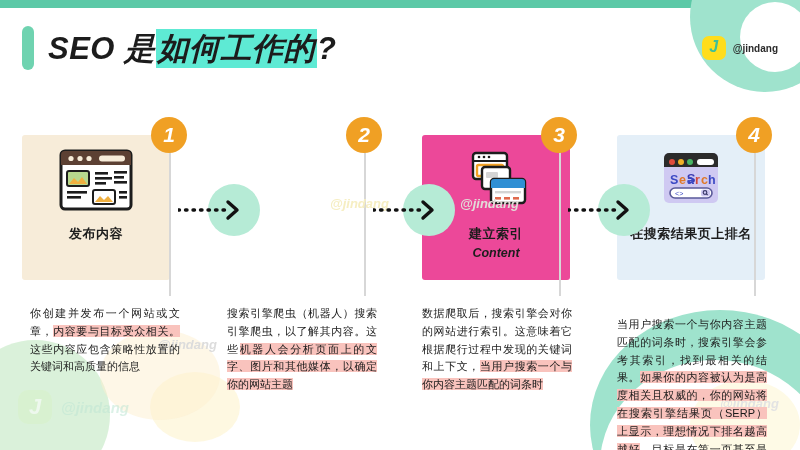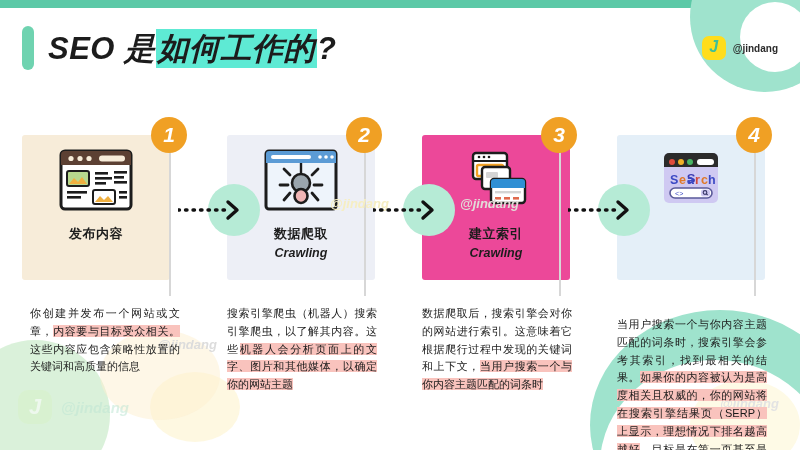--- a/index.html
+++ b/index.html
@@ -134,38 +134,20 @@
 
   <div class="arrow" style="left:178px">
     <div class="bub"></div>
     <svg width="70" height="30" viewBox="0 0 70 30">
       <line x1="0" y1="15" x2="48" y2="15" stroke="#111" stroke-width="3.4" stroke-linecap="round" stroke-dasharray="1.5 6"></line>
       <polyline points="50,7 59,15 50,23" fill="none" stroke="#111" stroke-width="3.4" stroke-linecap="round" stroke-linejoin="round"></polyline>
     </svg>
   </div>
 
   <div class="badge-stem" style="left:364px"></div>
-  <div class="card" style="left:227px;background:#edeff6">
-    <div class="icon">
-      <svg width="74" height="62" viewBox="0 0 74 62">
-        <rect x="2" y="2" width="70" height="58" rx="3" fill="#eef4fb" stroke="#1c1c1c" stroke-width="3"></rect>
-        <path d="M2 5a3 3 0 013-3h64a3 3 0 013 3v9H2z" fill="#5b9bd5"></path>
-        <rect x="7" y="6" width="40" height="4" rx="2" fill="#fff"></rect>
-        <circle cx="56" cy="8" r="1.8" fill="#fff"></circle>
-          <circle cx="62" cy="8" r="1.8" fill="#fff"></circle>
-        <circle cx="68" cy="8" r="1.8" fill="#fff"></circle>
-        <line x1="37" y1="14" x2="37" y2="28" stroke="#1c1c1c" stroke-width="2.4"></line>
-        <path d="M26 26l-6-6M48 26l6-6M24 36h-8M50 36h8M26 44l-6 7M48 44l6 7" stroke="#1c1c1c" stroke-width="2.8" stroke-linecap="round" fill="none"></path>
-        <circle cx="37" cy="34" r="9" fill="#9aa5ad" stroke="#1c1c1c" stroke-width="2.6"></circle>
-        <ellipse cx="37" cy="47" rx="6.5" ry="7" fill="#f0b5b5" stroke="#1c1c1c" stroke-width="2.6"></ellipse>
-      </svg>
-    </div>
-    <div class="cn">数据爬取</div>
-    <div class="en">Crawling</div>
-  </div>
   <div class="badge" style="left:346px">
     <span>2</span>
   </div>
 
   <div class="arrow" style="left:373px">
     <div class="bub"></div>
     <svg width="70" height="30" viewBox="0 0 70 30">
       <line x1="0" y1="15" x2="48" y2="15" stroke="#111" stroke-width="3.4" stroke-linecap="round" stroke-dasharray="1.5 6"></line>
       <polyline points="50,7 59,15 50,23" fill="none" stroke="#111" stroke-width="3.4" stroke-linecap="round" stroke-linejoin="round"></polyline>
     </svg>
@@ -185,21 +167,21 @@
         <rect x="27" y="23" width="12" height="6" rx="1" fill="#d4d4d4"></rect>
         <rect x="32" y="30" width="34" height="24" rx="3" fill="#fff" stroke="#1c1c1c" stroke-width="2.4"></rect>
         <path d="M32 33a3 3 0 013-3h28a3 3 0 013 3v6H32z" fill="#2f8fd4"></path>
         <rect x="36" y="42" width="26" height="2.4" fill="#d4d4d4"></rect>
         <rect x="36" y="48" width="6" height="2.6" fill="#e06a4e"></rect>
         <rect x="45" y="48" width="6" height="2.6" fill="#e06a4e"></rect>
         <rect x="54" y="48" width="6" height="2.6" fill="#e06a4e"></rect>
       </svg>
     </div>
     <div class="cn">建立索引</div>
-    <div class="en">Crawling</div>
+    <div class="en">Content</div>
   </div>
   <div class="badge" style="left:541px">
     <span>3</span>
   </div>
 
   <div class="arrow" style="left:568px">
     <div class="bub"></div>
     <svg width="70" height="30" viewBox="0 0 70 30">
       <line x1="0" y1="15" x2="48" y2="15" stroke="#111" stroke-width="3.4" stroke-linecap="round" stroke-dasharray="1.5 6"></line>
       <polyline points="50,7 59,15 50,23" fill="none" stroke="#111" stroke-width="3.4" stroke-linecap="round" stroke-linejoin="round"></polyline>
@@ -226,20 +208,21 @@
           <text x="47" y="35" fill="#e07a2a">c</text>
             <text x="54" y="35" fill="#3b49c4">h</text>
         </g>
         <rect x="16" y="39" width="42" height="10" rx="5" fill="#fff" stroke="#5a5a9a" stroke-width="1.6"></rect>
         <text x="21" y="46.5" font-family="Liberation Mono, monospace" font-size="7" fill="#3b49c4">&lt;&gt;</text>
         <rect x="47" y="40.5" width="9" height="7" rx="2" fill="#cfc9f2"></rect>
         <circle cx="51" cy="43.5" r="1.8" fill="none" stroke="#3b3b6a" stroke-width="1.2"></circle>
         <line x1="52.3" y1="44.8" x2="53.6" y2="46" stroke="#3b3b6a" stroke-width="1.2"></line>
       </svg>
     </div>
+    <div class="cn">在搜索结果页上排名</div>
   </div>
   <div class="badge" style="left:736px">
     <span>4</span>
   </div>
 </div>
 
 <div class="para" style="left:30px;top:305px">
   <span>你创建并发布一个网站或文章，</span><span class="mk">内容要与目标受众相关。</span><span>这些内容应包含策略性放置的关键词和高质量的信息</span>
 </div>
 

